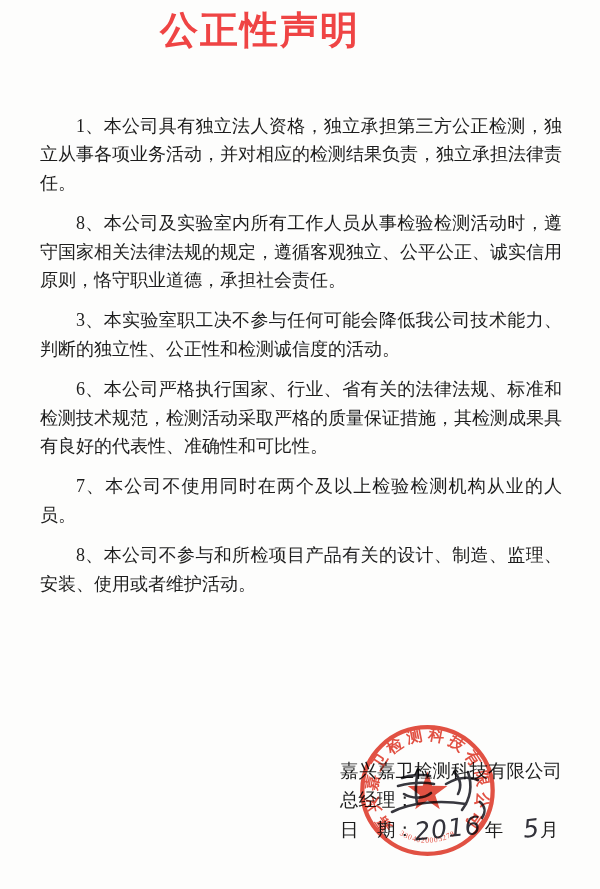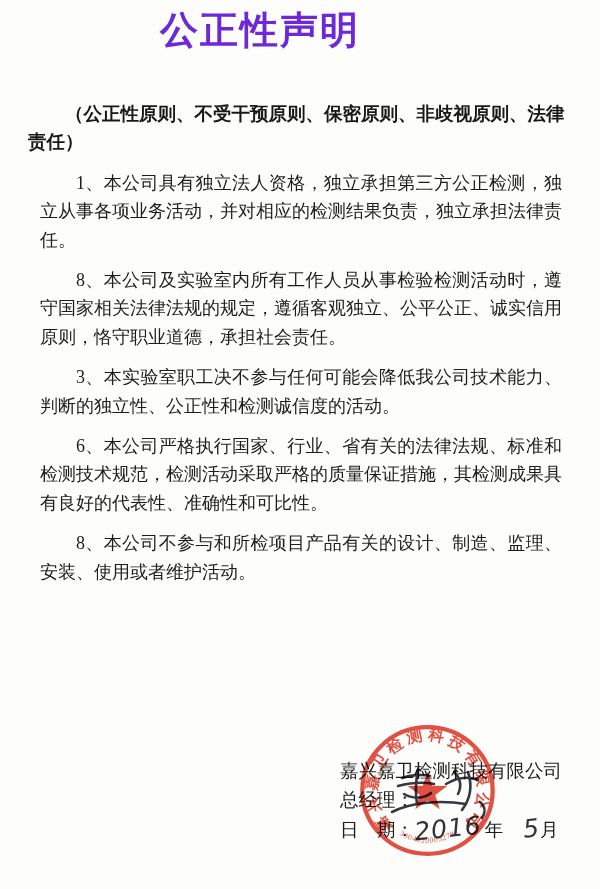--- a/index.html
+++ b/index.html
@@ -6,21 +6,21 @@
   .page{
     position:relative;width:600px;height:889px;overflow:hidden;
     background:#fdfdfc;
     font-family:"Liberation Serif","DejaVu Serif",serif;
     color:#1d1d1d;
   }
   .title{
     position:absolute;top:5px;left:0;width:520px;margin:0;
     text-align:center;
     font-family:"Liberation Sans","DejaVu Sans",sans-serif;
-    font-weight:bold;font-size:38px;letter-spacing:2px;color:#6d28d9;
+    font-weight:bold;font-size:38px;letter-spacing:2px;color:#ef4444;
   }
   .content{
     position:absolute;top:100px;left:28px;width:546px;
     font-size:18px;line-height:28.4px;text-align:justify;
   }
   .subtitle{
     margin:0;text-indent:2em;font-weight:bold;font-size:18.5px;
     font-family:"Liberation Sans","DejaVu Sans",sans-serif;color:#181818;
     text-align:left;
   }
@@ -50,26 +50,26 @@
   }
 </style>
 </head>
 <body>
 
 <div class="page">
 
   <h1 class="title">公正性声明</h1>
 
   <div class="content">
-    <p class="subtitle">（公正性原则、不受干预原则、保密原则、非歧视原则、法律责任）</p>
     <div class="paragraphs">
         <p class="para">1、本公司具有独立法人资格，独立承担第三方公正检测，独立从事各项业务活动，并对相应的检测结果负责，独立承担法律责任。</p>
         <p class="para">8、本公司及实验室内所有工作人员从事检验检测活动时，遵守国家相关法律法规的规定，遵循客观独立、公平公正、诚实信用原则，恪守职业道德，承担社会责任。</p>
         <p class="para">3、本实验室职工决不参与任何可能会降低我公司技术能力、判断的独立性、公正性和检测诚信度的活动。</p>
         <p class="para">6、本公司严格执行国家、行业、省有关的法律法规、标准和检测技术规范，检测活动采取严格的质量保证措施，其检测成果具有良好的代表性、准确性和可比性。</p>
+        <p class="para">7、本公司不使用同时在两个及以上检验检测机构从业的人员。</p>
         <p class="para">8、本公司不参与和所检项目产品有关的设计、制造、监理、安装、使用或者维护活动。</p>
       </div>
   </div>
 
   <div class="sig-block">
     <div class="sig-line">嘉兴嘉卫检测科技有限公司</div>
     <div class="sig-line">
       <span>总经理：</span>
     </div>
     <div class="sig-line">

